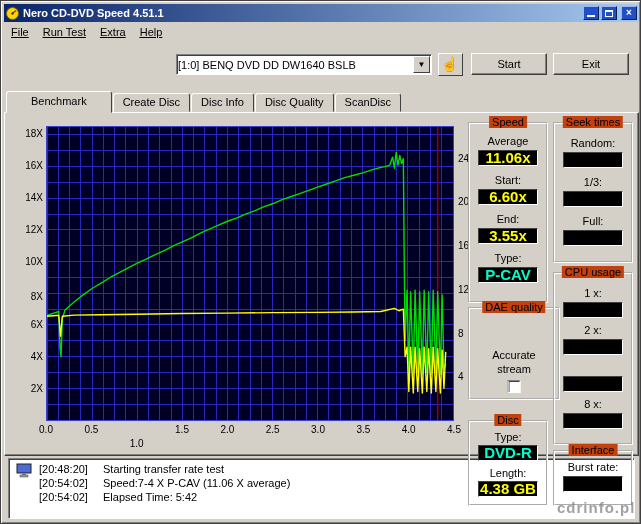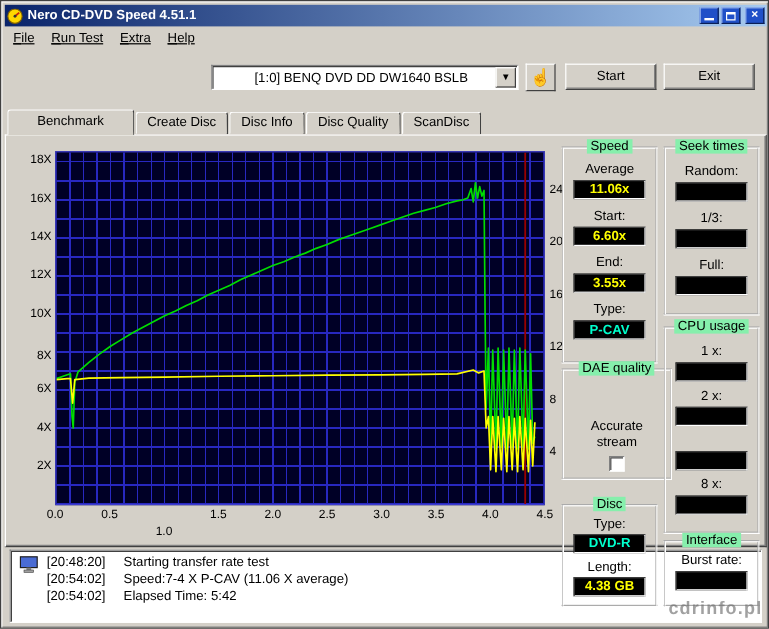--- a/index.html
+++ b/index.html
@@ -20,21 +20,21 @@
   .menubar{position:absolute;left:3px;top:22px;width:635px;height:18px;display:flex;align-items:center;font-size:11px;text-decoration:underline;}
   .menu-item{padding:2px 7px;cursor:default;}
   .menu-item::first-letter{text-decoration:underline;}
   
   .logo{position:absolute;left:10px;top:42px;width:150px;}
   .logo-name{font-size:22px;font-weight:bold;letter-spacing:2px;color:#111;line-height:20px;}
   .logo-swoosh{width:62px;height:5px;border-bottom:3px solid #cc2222;border-radius:50%/5px;margin-top:-2px;}
   .logo-product{font-size:12px;font-weight:bold;font-style:italic;color:#111;margin-top:3px;letter-spacing:0px;white-space:nowrap;}
   .combo{position:absolute;left:175px;top:53px;width:256px;height:21px;background:#fff;
     border:1px solid;border-color:#808080 #fff #fff #808080;box-shadow:inset 1px 1px 0 #404040;display:flex;align-items:center;cursor:default;}
-  .combo-text{flex:1;font-size:11px;padding-left:12px;white-space:nowrap;overflow:hidden;text-align:center;}
+  .combo-text{flex:1;font-size:11px;padding-left:1px;white-space:nowrap;overflow:hidden;}
   .combo-arrow{width:17px;height:17px;margin-right:1px;background:#d4d0c8;border:1px solid;border-color:#fff #404040 #404040 #fff;
     font-size:8px;line-height:15px;text-align:center;color:#000;}
   .tool-btn{position:absolute;left:437px;top:52px;width:25px;height:23px;background:#d4d0c8;
     border:1px solid;border-color:#fff #404040 #404040 #fff;text-align:center;cursor:pointer;}
   .hand-glyph{font-size:14px;color:#c8860a;line-height:20px;}
   .push-btn{position:absolute;width:76px;height:22px;background:#d4d0c8;border:1px solid;
     border-color:#fff #404040 #404040 #fff;box-shadow:inset -1px -1px 0 #808080;
     font-size:11px;text-align:center;line-height:20px;cursor:pointer;}
   
   .tabs{position:absolute;left:5px;top:90px;height:22px;display:flex;align-items:flex-end;z-index:3;}
@@ -47,26 +47,26 @@
   .plot{position:absolute;left:45px;top:125px;width:408px;height:295px;background:#000026;border:1px solid #3c3cd0;z-index:3;}
   .plot svg{display:block;width:100%;height:100%;}
   .axis-left{position:absolute;left:10px;top:125px;width:32px;height:295px;z-index:3;}
   .axis-right{position:absolute;left:457px;top:125px;width:18px;height:295px;z-index:3;}
   .axis-x{position:absolute;left:45px;top:423px;width:414px;height:12px;z-index:3;}
   .tick-y{position:absolute;width:100%;text-align:right;font-size:10px;color:#000;}
   .tick-yr{position:absolute;width:100%;text-align:left;font-size:10px;color:#000;}
   .tick-x{position:absolute;top:0;width:26px;text-align:center;font-size:10px;color:#000;}
   
   .groupbox{position:absolute;border:2px groove #ffffff;z-index:3;}
-  .group-title{position:absolute;top:-8px;left:50%;transform:translateX(-50%);background:#86efac;
+  .group-title{position:absolute;top:-8px;left:50%;transform:translateX(-50%);background:#c2410c;
     padding:0 3px;font-size:11px;white-space:nowrap;}
   .gb-label{position:absolute;width:100%;text-align:center;font-size:11px;}
   .blackbox{position:absolute;left:50%;transform:translateX(-50%);width:60px;height:16px;background:#000;
     border:1px solid;border-color:#404040 #fff #fff #404040;text-align:center;
-    font-size:11px;font-weight:bold;line-height:14px;color:#ffff00;}
+    font-size:15px;font-weight:bold;line-height:14px;color:#ffff00;}
   .blackbox.cyan{color:#00ffcc;}
   .checkbox{position:absolute;left:50%;transform:translateX(-50%);width:13px;height:13px;background:#fff;
     border:1px solid;border-color:#808080 #fff #fff #808080;box-shadow:inset 1px 1px 0 #404040;}
   
   .logbox{position:absolute;left:7px;top:457px;width:627px;height:61px;background:#fff;
     border:1px solid;border-color:#808080 #fff #fff #808080;box-shadow:inset 1px 1px 0 #404040;overflow:hidden;}
   .log-icon{position:absolute;left:7px;top:4px;}
   .log-lines{position:absolute;left:30px;top:3px;right:4px;}
   .log-line{display:flex;font-size:11px;line-height:14px;color:#000;}
   .log-time{width:64px;flex:0 0 64px;}

